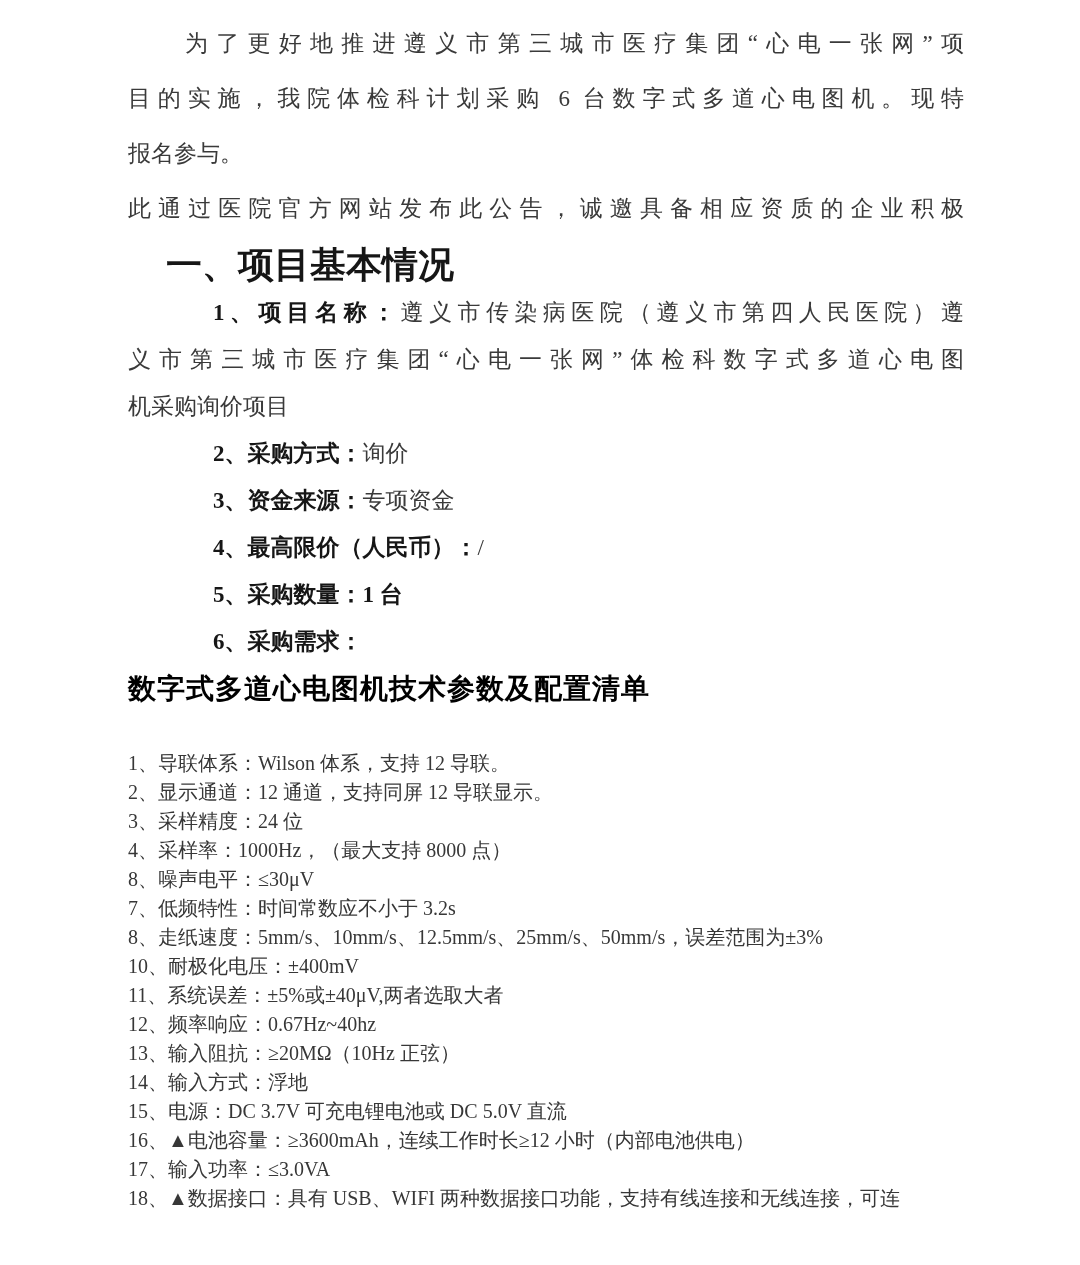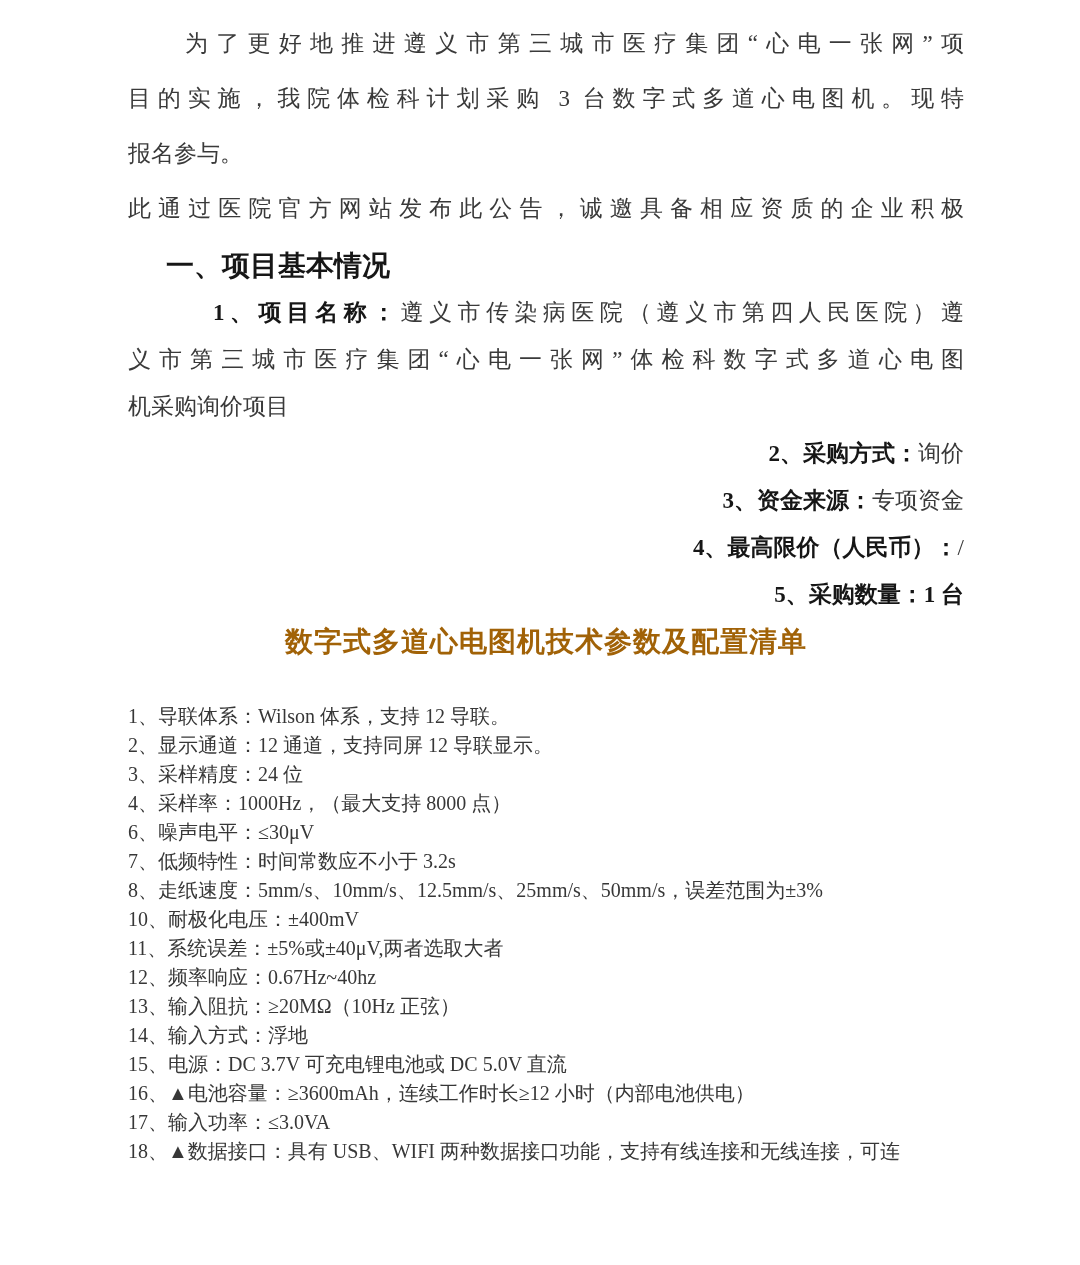--- a/index.html
+++ b/index.html
@@ -19,86 +19,86 @@
     box-sizing: border-box;
     width: 1080px;
   }
   
   .bline {
     font-size: 23px;
     line-height: 47px;
     white-space: normal;
   }
   .intro .bline { line-height: 55px; }
-  .ind { text-indent: 57px; text-align: right; }
+  .ind { text-indent: 57px; }
   .jall { text-align: justify; text-align-last: justify; }
   .b { font-weight: 700; color: #161616; margin-left: 28px; }
   .heading {
     margin: 6px 0 0 38px;
-    font-size: 28px;
+    font-size: 36px;
     line-height: 47px;
     font-weight: 700;
     color: #161616;
   }
   .item-row { white-space: nowrap; }
   .item-row .v { color: #3a3a3a; font-weight: 400; }
   .item-row .bv { color: #161616; font-weight: 700; }
   .spec-title {
     margin-top: 4px;
     font-size: 28px;
     line-height: 40px;
     font-weight: 700;
     letter-spacing: 1px;
-    text-align: center;
-    color: #a16207;
+    color: #000000;
   }
   .spec-list {
     margin-top: 40px;
     margin-right: -80px;
     font-size: 20px;
     line-height: 29px;
     color: #373737;
   }
   .spec-item { white-space: nowrap; }
 </style>
 </head>
 <body>
 
 <div class="page">
 
   <div class="intro">
     <div class="bline jall ind">为了更好地推进遵义市第三城市医疗集团“心电一张网”项</div>
-    <div class="bline jall">目的实施，我院体检科计划采购 3 台数字式多道心电图机。现特</div>
+    <div class="bline jall">目的实施，我院体检科计划采购 6 台数字式多道心电图机。现特</div>
     <div class="bline">报名参与。</div>
     <div class="bline jall">此通过医院官方网站发布此公告，诚邀具备相应资质的企业积极</div>
   </div>
 
   <div class="heading">一、项目基本情况</div>
 
   <div class="para">
     <div class="bline jall ind"><span class="b">1、项目名称：</span><span>遵义市传染病医院（遵义市第四人民医院）遵</span></div>
     <div class="bline jall">义市第三城市医疗集团“心电一张网”体检科数字式多道心电图</div>
     <div class="bline">机采购询价项目</div>
   </div>
 
   <div class="items">
     <div class="bline ind item-row"><span class="b">2、采购方式：</span><span class="v">询价</span></div>
     <div class="bline ind item-row"><span class="b">3、资金来源：</span><span class="v">专项资金</span></div>
     <div class="bline ind item-row"><span class="b">4、最高限价（人民币）：</span><span class="v">/</span></div>
     <div class="bline ind item-row"><span class="b">5、采购数量：</span><span class="bv">1 台</span></div>
+    <div class="bline ind item-row"><span class="b">6、采购需求：</span><span class="v"></span></div>
   </div>
 
   <div class="spec-title">数字式多道心电图机技术参数及配置清单</div>
 
   <div class="spec-list">
     <div class="spec-item">1、导联体系：Wilson 体系，支持 12 导联。</div>
     <div class="spec-item">2、显示通道：12 通道，支持同屏 12 导联显示。</div>
     <div class="spec-item">3、采样精度：24 位</div>
     <div class="spec-item">4、采样率：1000Hz，（最大支持 8000 点）</div>
-    <div class="spec-item">6、噪声电平：≤30μV</div>
+    <div class="spec-item">8、噪声电平：≤30μV</div>
     <div class="spec-item">7、低频特性：时间常数应不小于 3.2s</div>
     <div class="spec-item">8、走纸速度：5mm/s、10mm/s、12.5mm/s、25mm/s、50mm/s，误差范围为±3%</div>
     <div class="spec-item">10、耐极化电压：±400mV</div>
     <div class="spec-item">11、系统误差：±5%或±40μV,两者选取大者</div>
     <div class="spec-item">12、频率响应：0.67Hz~40hz</div>
     <div class="spec-item">13、输入阻抗：≥20MΩ（10Hz 正弦）</div>
     <div class="spec-item">14、输入方式：浮地</div>
     <div class="spec-item">15、电源：DC 3.7V 可充电锂电池或 DC 5.0V 直流</div>
     <div class="spec-item">16、▲电池容量：≥3600mAh，连续工作时长≥12 小时（内部电池供电）</div>
     <div class="spec-item">17、输入功率：≤3.0VA</div>

